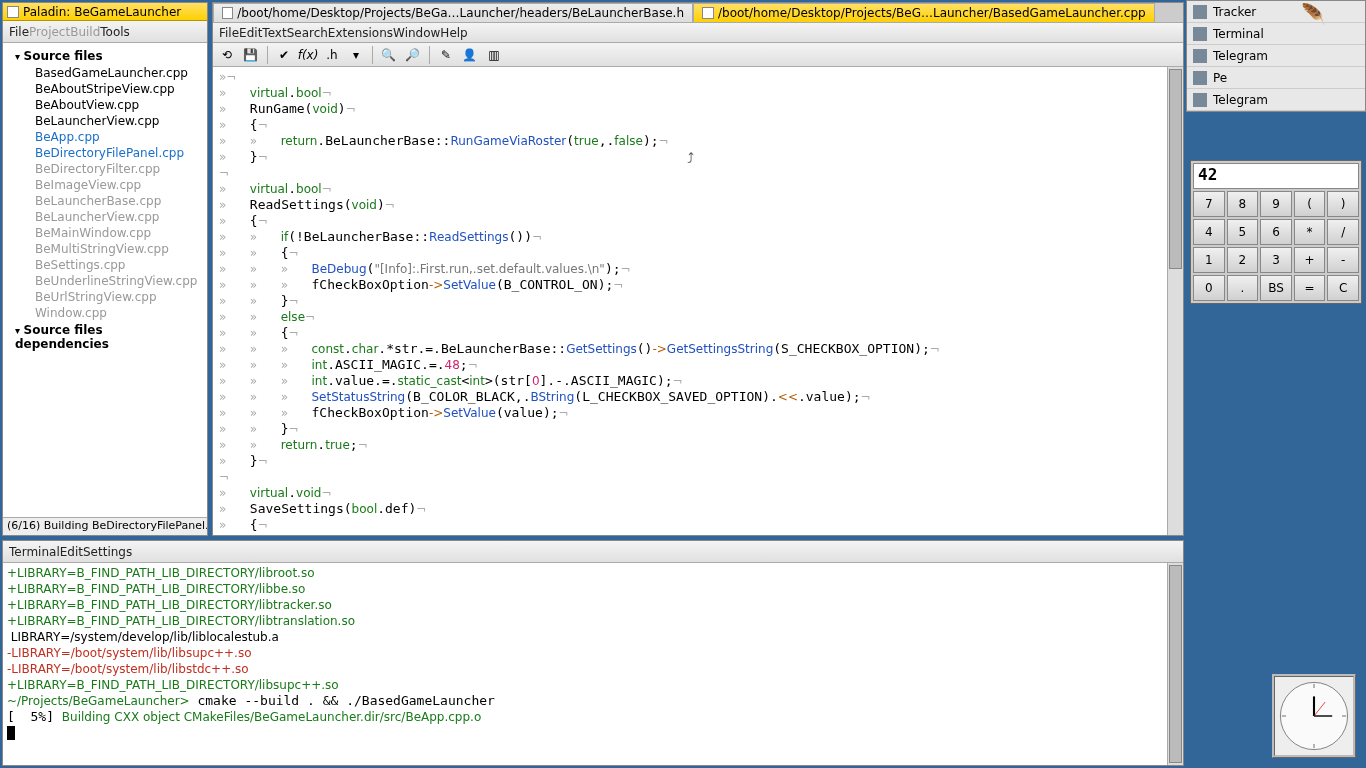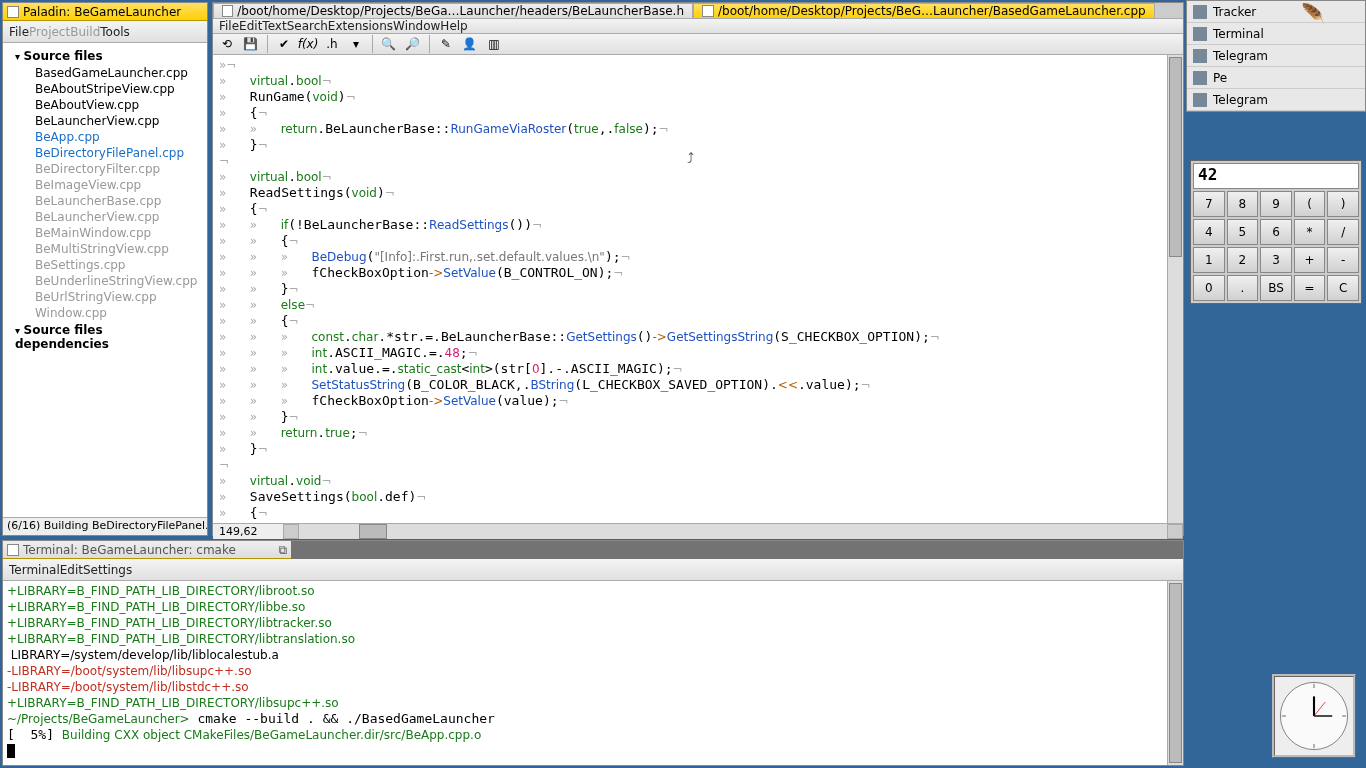--- a/index.html
+++ b/index.html
@@ -175,38 +175,24 @@
 <span class="g">»</span>   <span class="g">»</span>   <span class="kw">return</span>.<span class="kw">true</span>;<span class="g">¬</span>
 <span class="g">»</span>   }<span class="g">¬</span>
 <span class="g">¬</span>
 <span class="g">»</span>   <span class="kw">virtual</span>.<span class="kw">void</span><span class="g">¬</span>
 <span class="g">»</span>   SaveSettings(<span class="kw">bool</span>.def)<span class="g">¬</span>
 <span class="g">»</span>   {<span class="g">¬</span></div>
     <div class="vscroll">
         <div class="thumb"></div>
       </div>
   </div>
-  <div style="display:flex; height:16px;">
-    <div class="linestatus" style="width:70px;">149,62</div>
-    <div class="hscroll" style="flex:1;">
-      <div class="arrow"></div>
-      <div class="thumb"></div>
-      <div style="flex:1"></div>
-      <div class="arrow"></div>
-    </div>
-  </div>
 </div>
 
 <div class="win" style="left:2px; top:540px; width:1182px; height:226px;">
   <div style="display:flex;">
-    <div class="titlebar inactive" style="width:288px;">
-      <div class="closebox"></div>
-      <span>Terminal: BeGameLauncher: cmake</span>
-      <span style="margin-left:auto">⧉</span>
-    </div>
     <div style="flex:1"></div>
   </div>
   <div class="menubar" id="tmenus">
       <span>Terminal</span>
       <span>Edit</span>
       <span>Settings</span>
     </div>
   <div style="flex:1; position:relative; display:flex;">
     <div class="term" id="term"><span class="add">+LIBRARY=B_FIND_PATH_LIB_DIRECTORY/libroot.so</span>
 <span class="add">+LIBRARY=B_FIND_PATH_LIB_DIRECTORY/libbe.so</span>

